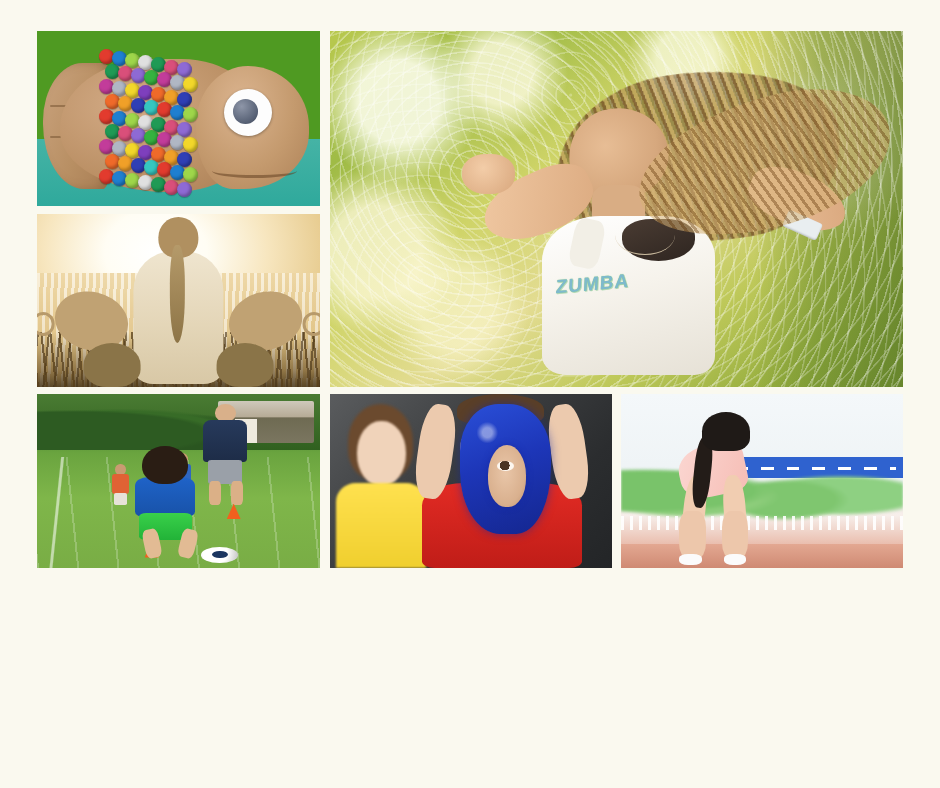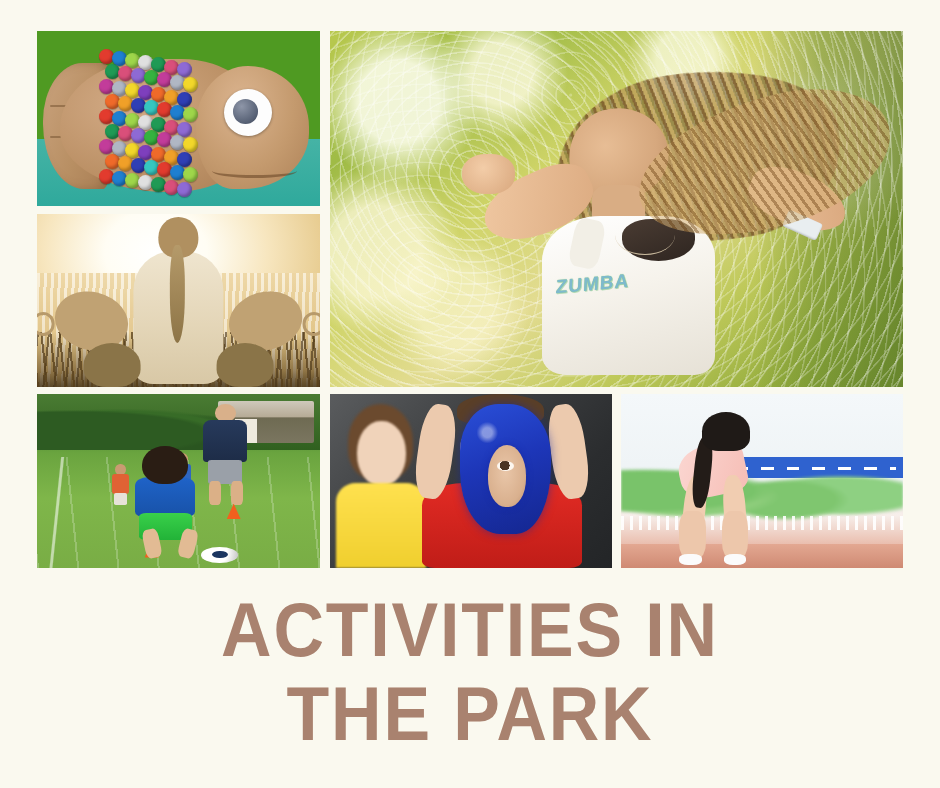--- a/index.html
+++ b/index.html
@@ -595,18 +595,14 @@
           <div class="rn-shoe r"></div>
           <div class="rn-pony"></div>
           <div class="rn-head"></div>
           <div class="rn-hair"></div>
         </div>
       </div>
     </div>
 
   </div>
 
-  <div class="title-block">
-    <span class="title-line">ACTIVITIES IN</span>
-    <span class="title-line">THE PARK</span>
-  </div>
 
 </div>
 
 </body></html>

